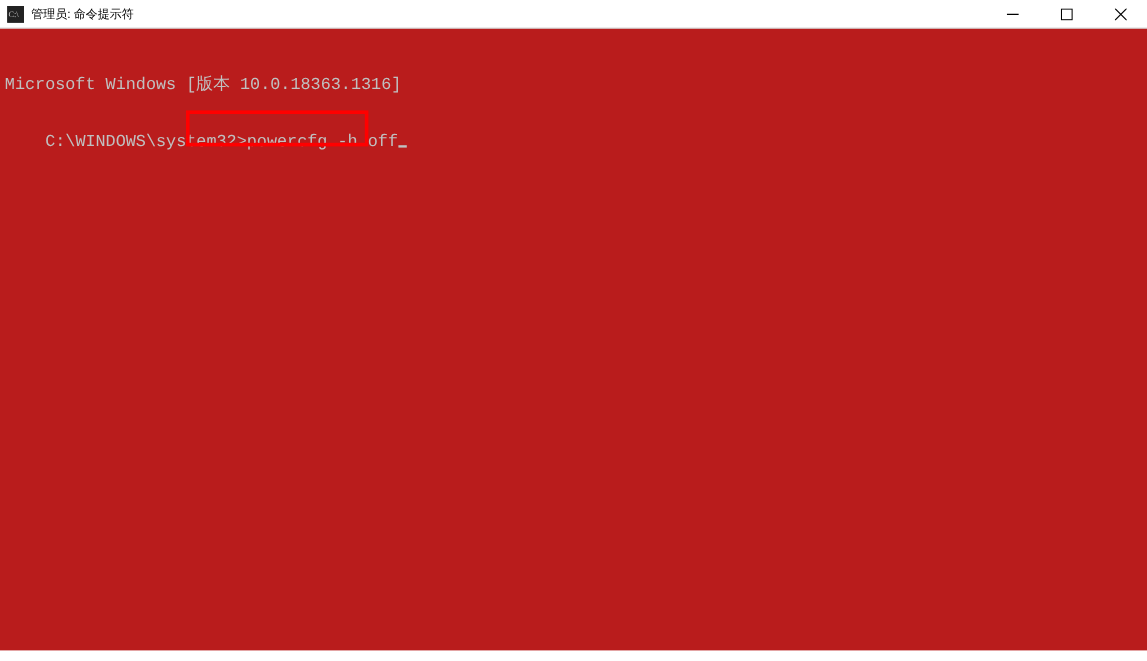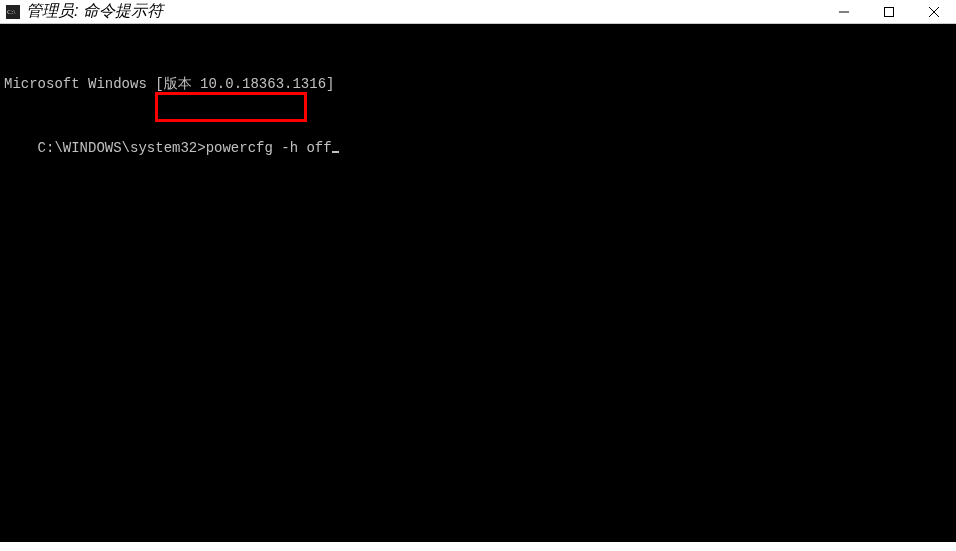--- a/index.html
+++ b/index.html
@@ -36,59 +36,58 @@
       margin-right: 6px;
       display: flex;
       align-items: center;
       justify-content: center;
       font-size: 9px;
       background: #333;
       color: #ccc;
       font-family: Consolas, monospace;
     }
     .title-text {
-      font-size: 16px;
+      font-size: 10px;
       color: #000;
       flex: 1;
-      font-style: italic;
     }
     .window-controls {
       display: flex;
       height: 100%;
     }
     .ctrl-btn {
       width: 45px;
       height: 24px;
       display: flex;
       align-items: center;
       justify-content: center;
       font-size: 12px;
       color: #000;
     }
     .ctrl-btn svg {
       width: 10px;
       height: 10px;
     }
     .terminal {
       flex: 1;
-      background: #000000;
+      background: #b91c1c;
       color: #c0c0c0;
       font-family: "NSimSun", "SimSun", Consolas, "Courier New", monospace;
       font-size: 14px;
       line-height: 16px;
-      padding: 20px 4px;
+      padding: 7px 4px;
       position: relative;
       white-space: pre;
       overflow: hidden;
     }
     .term-line {
       white-space: pre;
     }
     .prompt-line {
-      margin-top: 32px;
+      margin-top: 16px;
       position: relative;
       display: inline-block;
     }
     .highlight-box {
       position: absolute;
       border: 3px solid #ff0000;
       pointer-events: none;
       left: 155px;
       top: 68px;
       width: 152px;

